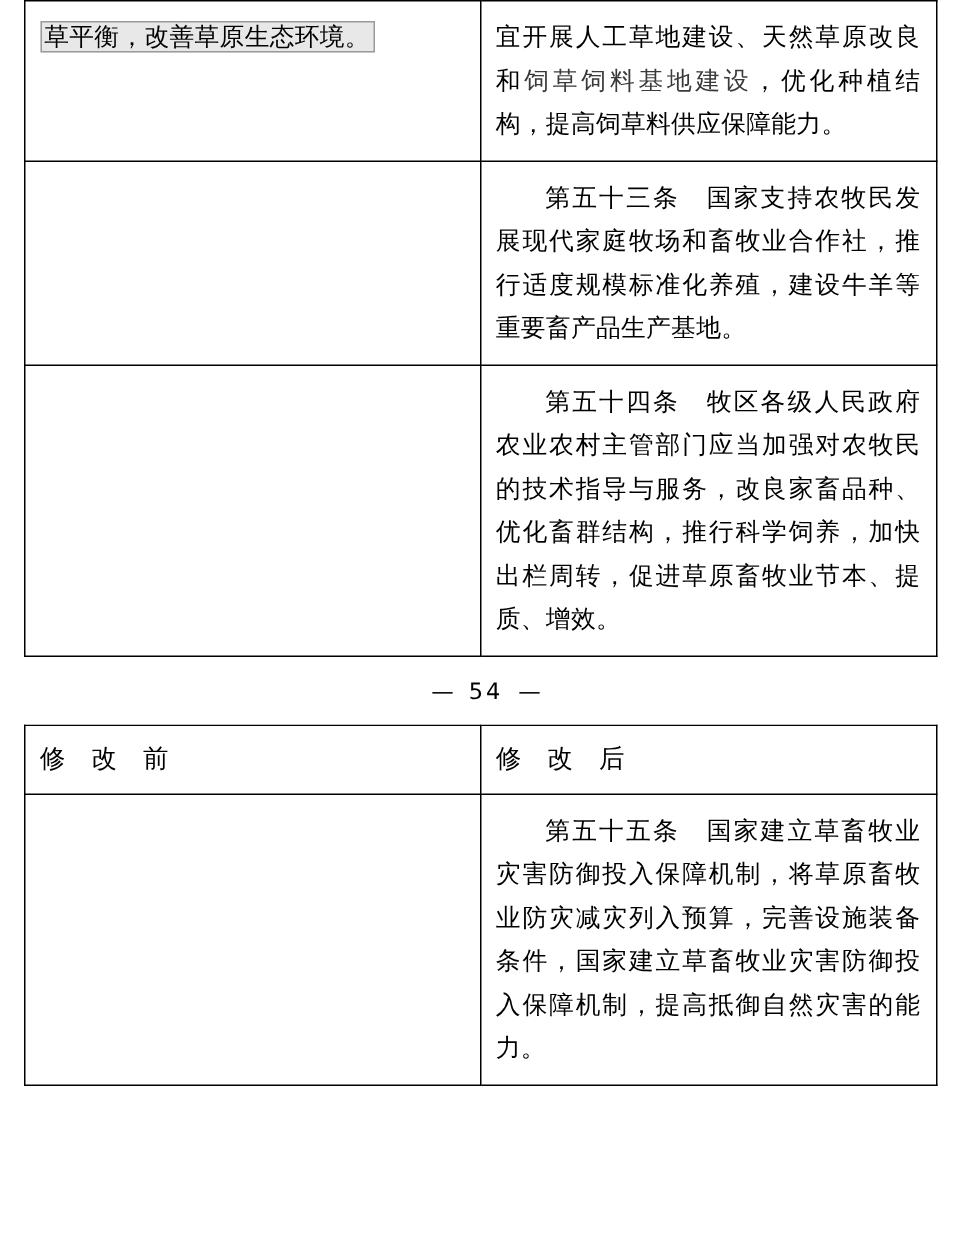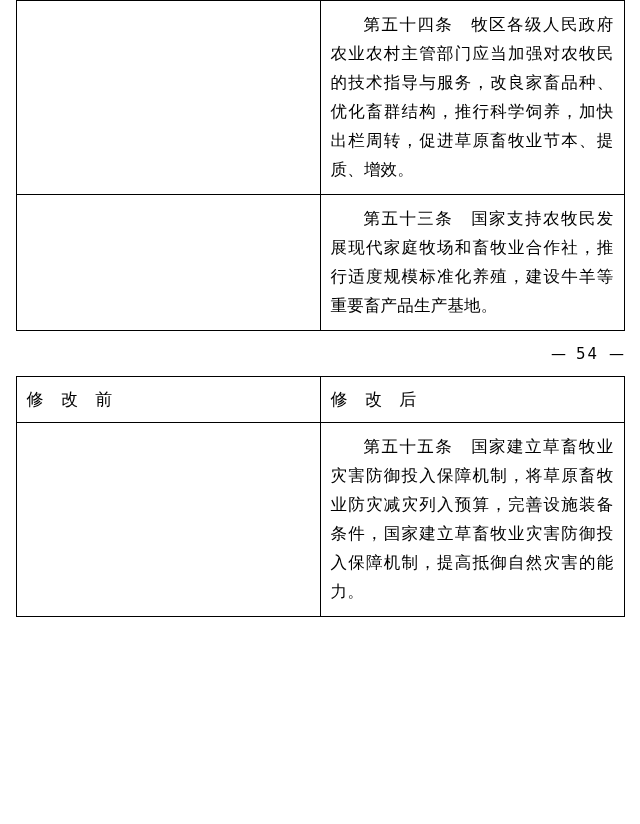--- a/index.html
+++ b/index.html
@@ -77,21 +77,21 @@
     font-size: 17px;
     line-height: 26px;
     letter-spacing: 6px;
     padding: 10px 0 11px 0;
   }
 
   
   .folio {
     width: 608px;
     margin: 0 auto;
-    text-align: right;
+    text-align: center;
     font-size: 15px;
     letter-spacing: 2px;
     padding: 14px 0 13px 8px;
     color: #000000;
     font-family: "DejaVu Sans", "Liberation Sans", sans-serif;
     box-sizing: border-box;
   }
   .folio .dash { letter-spacing: 0; }
   .folio .num { margin: 0 10px; }
 
@@ -102,36 +102,44 @@
 <body>
 
 <div class="page">
 
   <table class="doc-table">
     <colgroup>
         <col class="col-left">
         <col class="col-right">
       </colgroup>
     <tbody>
-
       <tr>
         <td>
-          <div class="cell-text"></div>
+          <div class="cell-text"><span class="boxed">草平衡，改善草原生态环境。</span></div>
         </td>
         <td>
-          <div class="cell-text indent">第五十四条　牧区各级人民政府农业农村主管部门应当加强对农牧民的技术指导与服务，改良家畜品种、优化畜群结构，推行科学饲养，加快出栏周转，促进草原畜牧业节本、提质、增效。</div>
+          <div class="cell-text"><span>宜开展人工草地建设、天然草原改良和</span><span class="thin">饲草饲料基地建设</span><span>，优化种植结构，提高饲草料供应保障能力。</span></div>
         </td>
       </tr>
 
       <tr>
         <td>
           <div class="cell-text"></div>
         </td>
         <td>
           <div class="cell-text indent">第五十三条　国家支持农牧民发展现代家庭牧场和畜牧业合作社，推行适度规模标准化养殖，建设牛羊等重要畜产品生产基地。</div>
+        </td>
+      </tr>
+
+      <tr>
+        <td>
+          <div class="cell-text"></div>
+        </td>
+        <td>
+          <div class="cell-text indent">第五十四条　牧区各级人民政府农业农村主管部门应当加强对农牧民的技术指导与服务，改良家畜品种、优化畜群结构，推行科学饲养，加快出栏周转，促进草原畜牧业节本、提质、增效。</div>
         </td>
       </tr>
     </tbody>
   </table>
 
   <div class="folio">
     <span class="dash">—</span><span class="num">54</span><span class="dash">—</span>
   </div>
 
   <div class="bottom-wrap">

